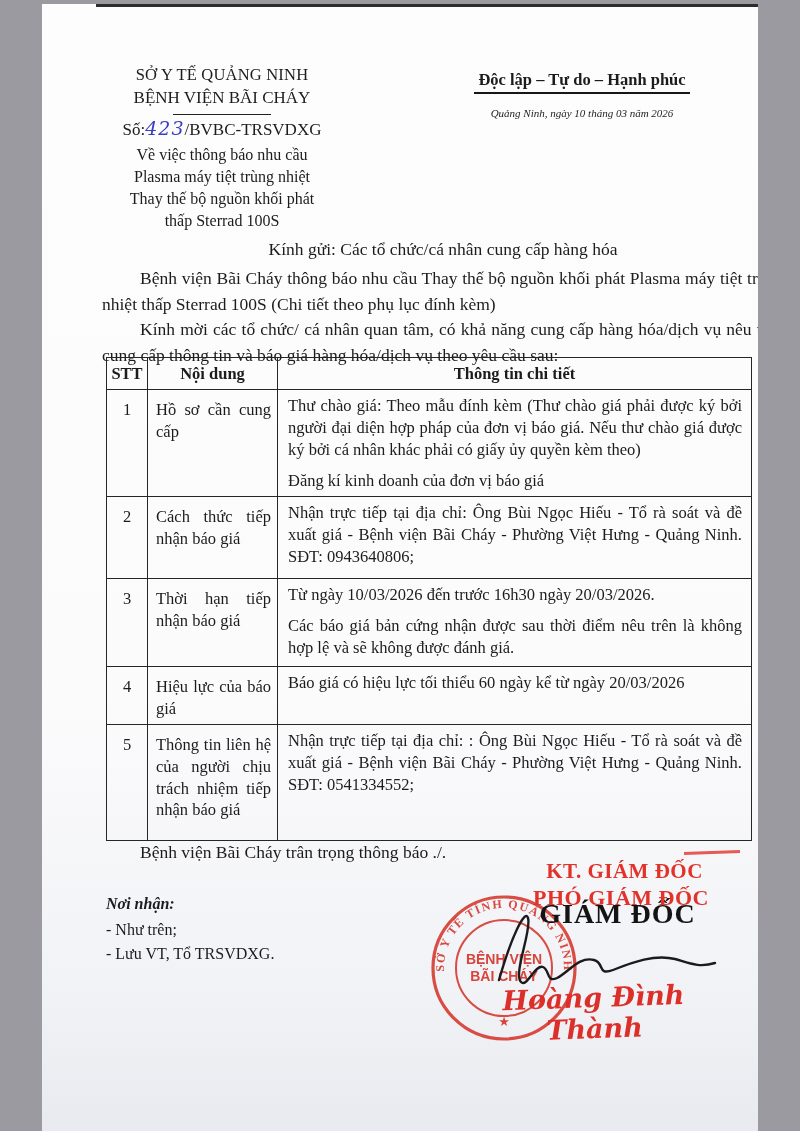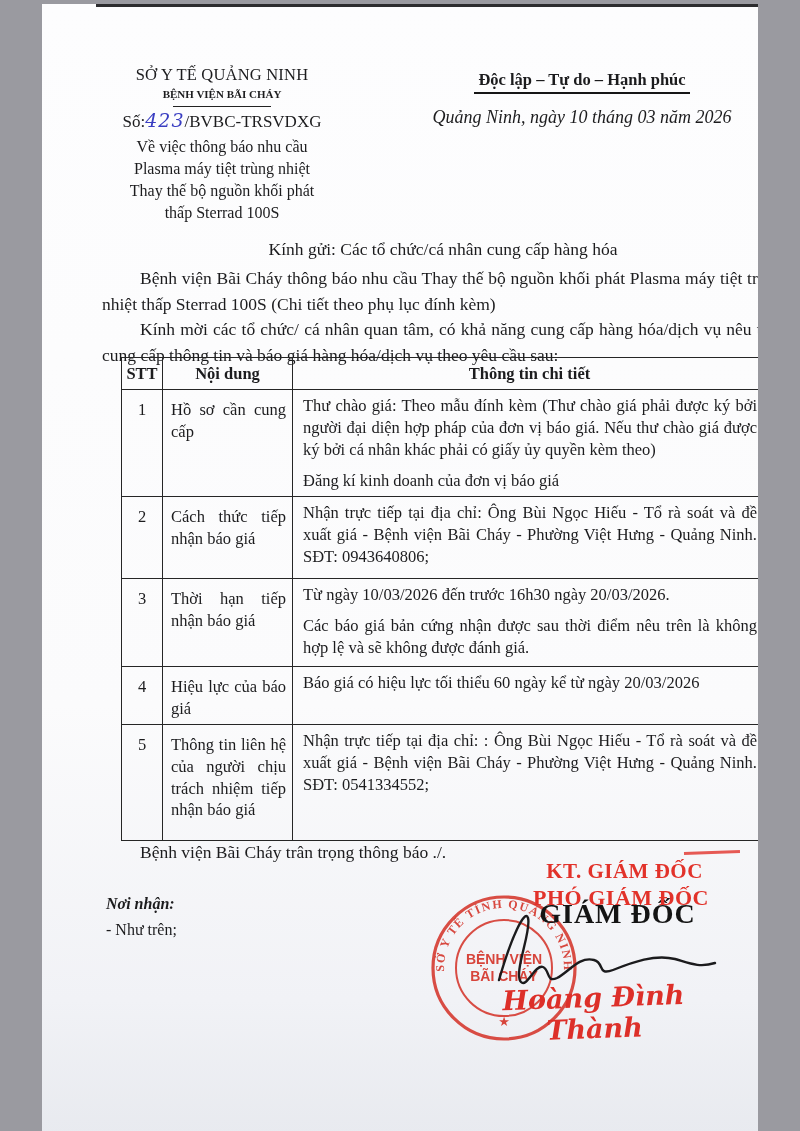--- a/index.html
+++ b/index.html
@@ -5,35 +5,35 @@
   html,body{margin:0;padding:0;background:#9a9aa0;}
   .page{
     position:relative;width:716px;height:1131px;margin:4px auto;overflow:hidden;
     background:linear-gradient(180deg,#fdfdfe 0%,#fbfbfc 62%,#f1f2f6 88%,#e8eaef 100%);
     color:#1c1c1e;font-family:"Liberation Serif","DejaVu Serif",serif;
   }
   .scan-line{position:absolute;top:0;left:54px;width:746px;height:3px;background:#2c2c2e;}
   
   .hdr-left{position:absolute;top:60px;left:58px;width:244px;text-align:center;line-height:1.3;}
   .org-dept{font-size:16.5px;letter-spacing:.2px;}
-  .org-name{font-size:11px;font-weight:bold;margin-top:2px;}
+  .org-name{font-size:17px;font-weight:normal;margin-top:2px;}
   .org-divider{width:98px;border-top:1.4px solid #222;margin:4px auto 1px;}
   .doc-number{font-size:17px;}
   .doc-number .pen{color:#3a3ec2;font-family:"DejaVu Serif",serif;font-style:italic;font-size:19px;letter-spacing:1px;}
   .doc-subject{font-size:16px;margin-top:3px;line-height:1.38;}
   .hdr-right{position:absolute;top:62px;left:330px;width:420px;text-align:center;}
   .nat-title{font-size:16.5px;font-weight:bold;letter-spacing:.2px;}
   .nat-motto{display:inline-block;font-size:16.5px;font-weight:bold;border-bottom:2px solid #161616;padding:2px 4px 2px;margin-top:2px;}
-  .date-line{font-size:18px;font-style:italic;margin-top:13px;}
+  .date-line{font-size:11px;font-style:italic;margin-top:13px;}
   
   .body-text{position:absolute;top:233px;left:60px;width:682px;font-size:17.5px;line-height:1.45;}
   .salutation{text-align:center;margin:0 0 4px;}
   .body-text p.ind{margin:0;text-align:justify;text-indent:38px;}
   
-  .quote-table{position:absolute;top:353px;left:79px;border-collapse:collapse;table-layout:fixed;width:645px;font-size:16.5px;line-height:1.33;}
+  .quote-table{position:absolute;top:353px;left:64px;border-collapse:collapse;table-layout:fixed;width:645px;font-size:16.5px;line-height:1.33;}
   .quote-table th,.quote-table td{border:1.6px solid #262626;vertical-align:top;}
   .quote-table th{font-size:16.5px;font-weight:bold;text-align:center;padding:4px 2px;vertical-align:middle;}
   td.stt{text-align:center;padding-top:9px;}
   td.nd{padding:9px 6px 4px 8px;text-align:justify;}
   td.ct{padding:5px 9px 4px 10px;text-align:justify;}
   td.ct p{margin:0;}
   td.ct p + p{margin-top:9px;}
   
   .closing{position:absolute;top:838px;left:60px;width:680px;font-size:17.5px;text-indent:38px;}
   .recipients{position:absolute;top:888px;left:64px;font-size:16px;line-height:1.5;}
@@ -129,20 +129,21 @@
       </td>
     </tr>
   </tbody>
     </table>
 
   <div class="closing">Bệnh viện Bãi Cháy trân trọng thông báo ./.</div>
 
   <div class="recipients">
     <div class="lbl">Nơi nhận:</div>
     <div>- Như trên;</div>
+    <div>- Lưu VT, Tổ TRSVDXG.</div>
   </div>
 
   <div class="stamp-dash"></div>
   <div class="sig-printed">GIÁM ĐỐC</div>
   <div class="sig-kt">KT. GIÁM ĐỐC</div>
   <div class="sig-pho">PHÓ GIÁM ĐỐC</div>
 
   <div class="seal-box">
     <svg width="164" height="160" viewBox="0 0 164 160">
       <g stroke="#d5362c" fill="none" opacity="0.88">

